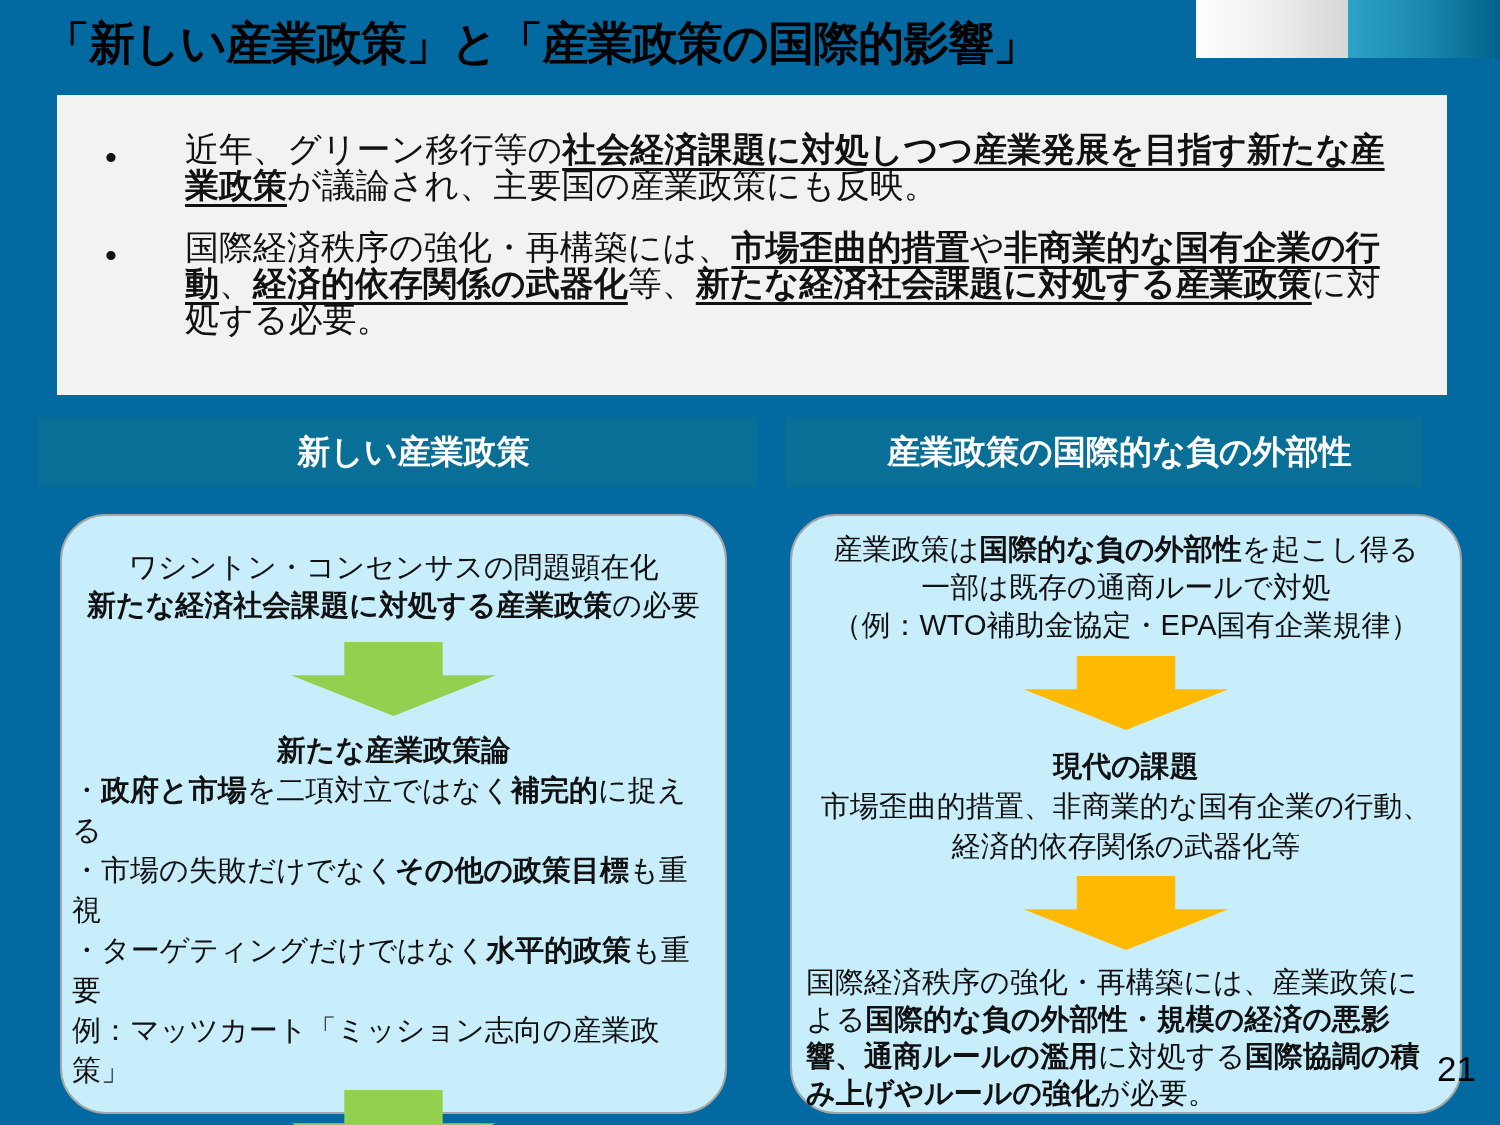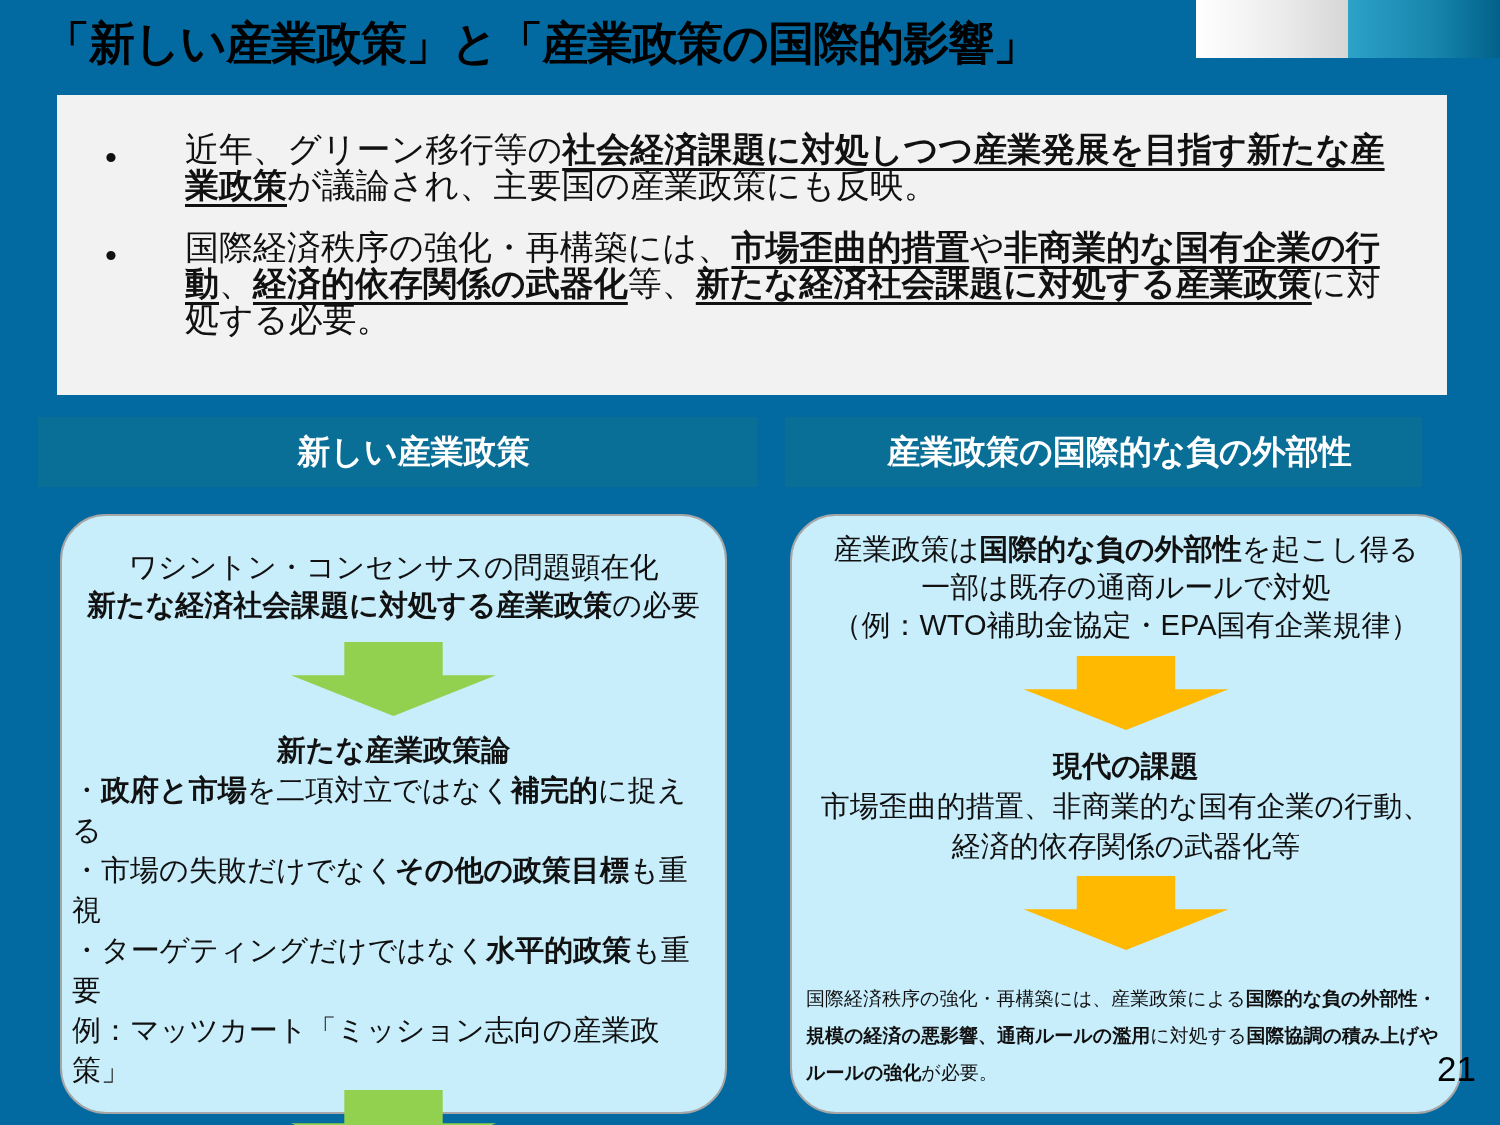--- a/index.html
+++ b/index.html
@@ -44,21 +44,21 @@
   .panel{
     position:absolute;top:514px;height:600px;background:#c8edfb;
     border:2px solid #a6a6a6;border-radius:46px;box-sizing:border-box;
   }
   .left-panel{left:60px;width:667px;padding:32px 10px 0;}
   .right-panel{left:790px;width:672px;padding:14px 14px 11px;}
 
   .pline{font-size:29px;line-height:38px;}
   .mline{font-size:29px;line-height:40px;text-align:left;}
   .center{text-align:center;}
-  .paragraph{font-size:19px;line-height:37px;text-align:left;margin-top:30px;}
+  .paragraph{font-size:29px;line-height:37px;text-align:left;margin-top:14px;}
 
   
   .arrow{
     width:205px;height:74px;margin:0 auto;
     clip-path:polygon(26% 0,74% 0,74% 45%,100% 45%,50% 100%,0 45%,26% 45%);
   }
   .arrow.green{background:#92d050;}
   .arrow.orange{background:#ffb900;}
   .l-arrow1{margin:18px auto 14px;}
   .l-arrow2{margin:0 auto 10px;}

